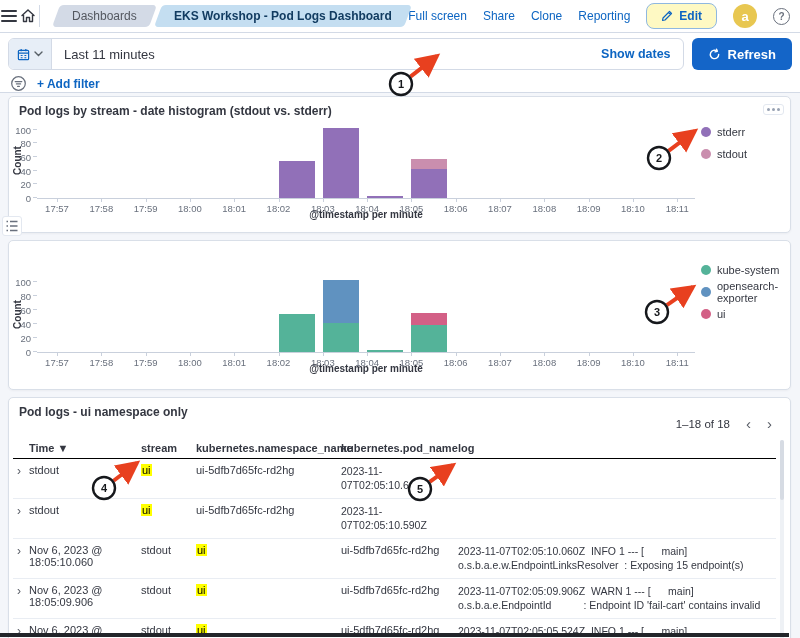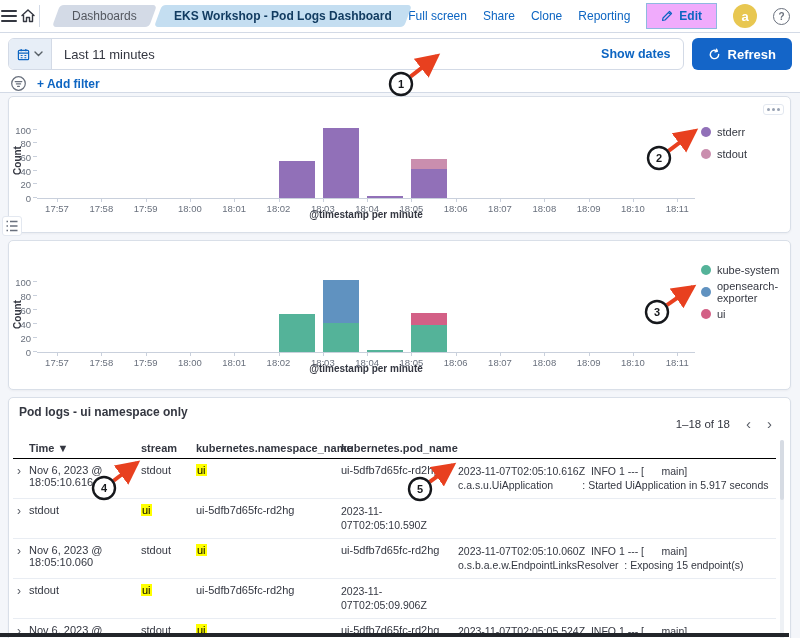--- a/index.html
+++ b/index.html
@@ -16,21 +16,21 @@
   .vdiv { width:1px; height:22px; background:#d3dae6; margin:0 6px 0 2px; }
   .crumbwrap { display:flex; align-items:center; gap:6px; margin-left:10px; }
   .crumb { height:22px; padding:0 16px; display:flex; align-items:center; font-size:12px;
            border-radius:4px; transform:skewX(-20deg); cursor:pointer; }
   .crumb > span { transform:skewX(20deg); white-space:nowrap; }
   .crumb.gray { background:#d3dae6; color:#53575f; }
   .crumb.active { background:#c4def1; color:#123c61; font-weight:700; }
   .hdr-right { margin-left:auto; display:flex; align-items:center; gap:16px; padding-right:10px; }
   .hlink { font-size:12px; color:#0d65c2; cursor:pointer; white-space:nowrap;text-align:right; }
   .editbtn { display:flex; align-items:center; gap:6px; border:1px solid #8fb8e0; color:#0d65c2;
-             font-size:12px; font-weight:700; padding:5px 14px; border-radius:0; background:#f0abfc; cursor:pointer; }
+             font-size:12px; font-weight:700; padding:5px 14px; border-radius:8px; background:#fef9c3; cursor:pointer; }
   .avatar { width:24px; height:24px; border-radius:50%; background:#e8c751; color:#fff; font-weight:700;
             font-size:13px; display:flex; align-items:center; justify-content:center; cursor:pointer; }
   .help { width:17px; height:17px; border-radius:50%; border:1.5px solid #69707d; color:#69707d;
           font-size:10px; font-weight:700; display:flex; align-items:center; justify-content:center; cursor:pointer; }
 
   
   .qwrap { position:absolute; top:33px; left:0; right:0; height:60px; background:#fff;
            border-bottom:1px solid #d3dae6; z-index:4; }
   .qrow { position:absolute; top:5px; left:8px; right:8px; height:32px; display:flex; gap:8px; }
   .searchgrp { flex:0 0 392px; display:flex; align-items:center; border:1px solid #d3dae6;
@@ -187,20 +187,21 @@
     <div class="frow">
       <svg class="icon" width="17" height="17" viewBox="0 0 18 18">
           <circle cx="9" cy="9" r="7.2" fill="none" stroke="#69707d" stroke-width="1.3"></circle>
           <path d="M5.5 7 H12.5 M6.8 9.5 H11.2 M8 12 H10" stroke="#69707d" stroke-width="1.3" stroke-linecap="round"></path>
         </svg>
       <span class="addfilter">+ Add filter</span>
     </div>
   </div>
 
   <div class="panel p1">
+    <div class="ptitle">Pod logs by stream - date histogram (stdout vs. stderr)</div>
     <div class="pmenu">
         <i></i>
         <i></i>
         <i></i>
       </div>
     <div class="chart">
       <span class="ylab">Count</span>
       <div class="plot">
           <div class="ytick" style="bottom: 0%;">0</div>
           <div class="ydash" style="bottom: 0%;"></div>
@@ -348,25 +349,25 @@
       <span class="pchev">‹</span>
       <span class="pchev">›</span>
     </div>
     <div class="tbl">
       <div class="trow thead">
         <span></span>
         <span><span>Time</span><span class="sortarrow">▼</span></span>
         <span>stream</span>
         <span>kubernetes.namespace_name</span>
         <span>kubernetes.pod_name</span>
+        <span>log</span>
       </div>
       <div id="rows">
     <div class="trow tr">
       <span class="rowchev">›</span>
-      <span class="cell">Nov 6, 2023 @ 18:05:10.616</span>
       <span class="cell">stdout</span>
       <span class="cell"><mark class="nsmark">ui</mark></span>
       <span class="cell">ui-5dfb7d65fc-rd2hg</span>
       <span class="cell logcell">2023-11-07T02:05:10.616Z  INFO 1 --- [      main] c.a.s.u.UiApplication          : Started UiApplication in 5.917 seconds (process running for 7.541)</span>
     </div>
 
     <div class="trow tr">
       <span class="rowchev">›</span>
       <span class="cell">stdout</span>
       <span class="cell"><mark class="nsmark">ui</mark></span>
@@ -378,20 +379,21 @@
       <span class="rowchev">›</span>
       <span class="cell">Nov 6, 2023 @ 18:05:10.060</span>
       <span class="cell">stdout</span>
       <span class="cell"><mark class="nsmark">ui</mark></span>
       <span class="cell">ui-5dfb7d65fc-rd2hg</span>
       <span class="cell logcell">2023-11-07T02:05:10.060Z  INFO 1 --- [      main] o.s.b.a.e.w.EndpointLinksResolver  : Exposing 15 endpoint(s) beneath base path '/actuator'</span>
     </div>
 
     <div class="trow tr">
       <span class="rowchev">›</span>
+      <span class="cell">Nov 6, 2023 @ 18:05:09.906</span>
       <span class="cell">stdout</span>
       <span class="cell"><mark class="nsmark">ui</mark></span>
       <span class="cell">ui-5dfb7d65fc-rd2hg</span>
       <span class="cell logcell">2023-11-07T02:05:09.906Z  WARN 1 --- [      main] o.s.b.a.e.EndpointId           : Endpoint ID 'fail-cart' contains invalid characters, please migrate to a valid format.</span>
     </div>
 
     <div class="trow tr">
       <span class="rowchev">›</span>
       <span class="cell">Nov 6, 2023 @ 18:05:05.525</span>
       <span class="cell">stdout</span>

